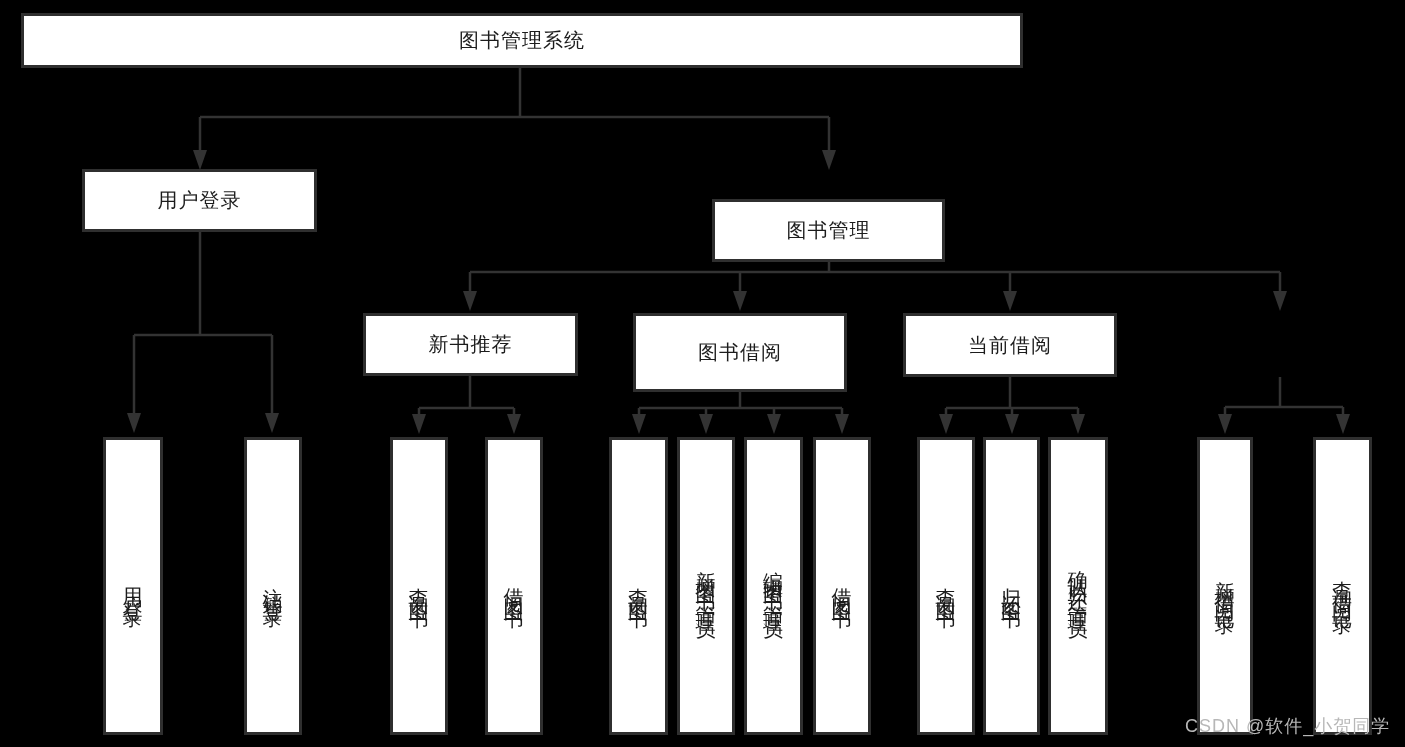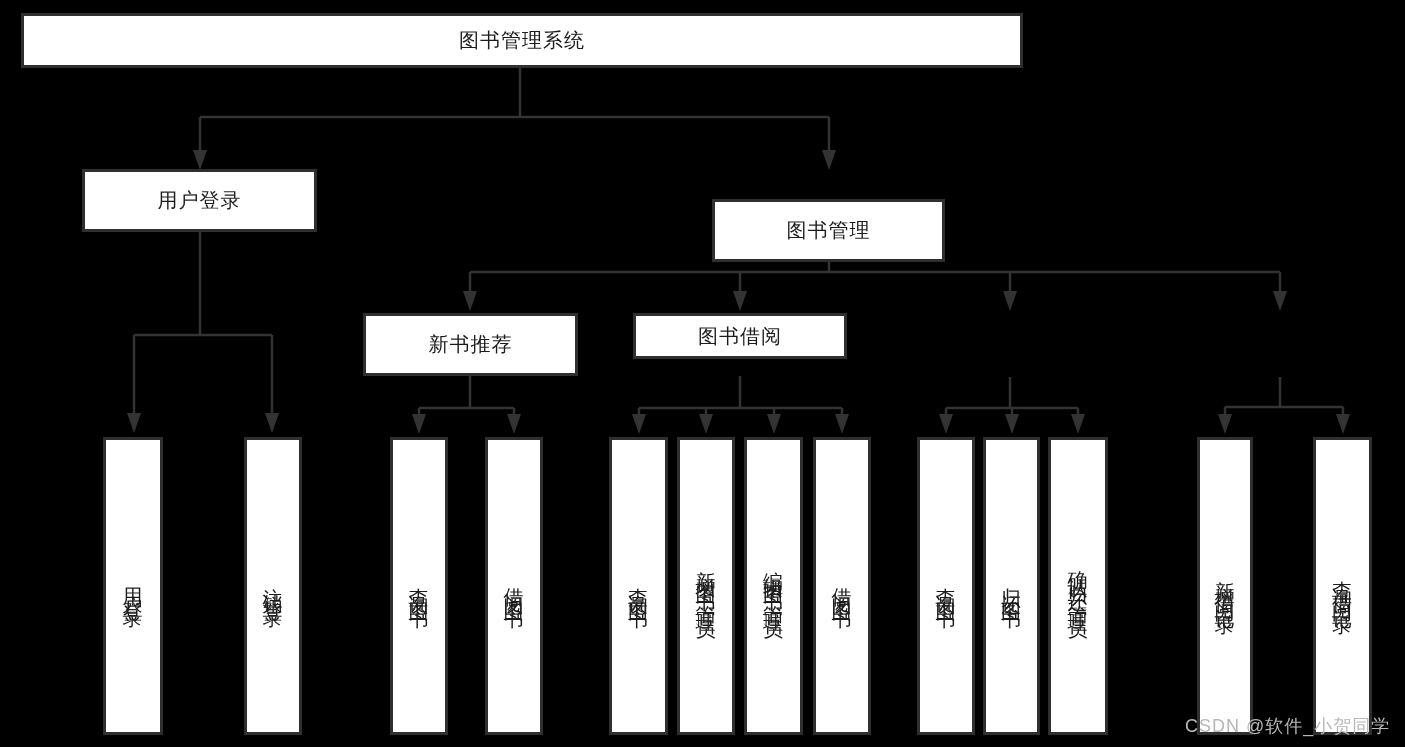--- a/index.html
+++ b/index.html
@@ -100,22 +100,25 @@
   <div class="node" style="left:82px;top:169px;width:235px;height:63px;">
     <span class="hlabel">用户登录</span>
   </div>
   <div class="node" style="left:712px;top:171px;width:233px;height:63px;margin-top:28px;">
     <span class="hlabel">图书管理</span>
   </div>
 
   <div class="node" style="left:363px;top:313px;width:215px;height:63px;align-items:center;">
     <span class="hlabel">新书推荐</span>
   </div>
-  <div class="node" style="left:633px;top:313px;width:214px;height:46px;">
+  <div class="node" style="left:633px;top:313px;width:214px;height:79px;">
     <span class="hlabel">图书借阅</span>
+  </div>
+  <div class="node" style="left:903px;top:313px;width:214px;height:64px;">
+    <span class="hlabel">当前借阅</span>
   </div>
 
   <div class="node leaf" style="left:103px;width:60px;">
     <span class="vtext">用户登录</span>
   </div>
   <div class="node leaf" style="left:244px;">
     <span class="vtext">注销登录</span>
   </div>
 
   <div class="node leaf" style="left:390px;">

